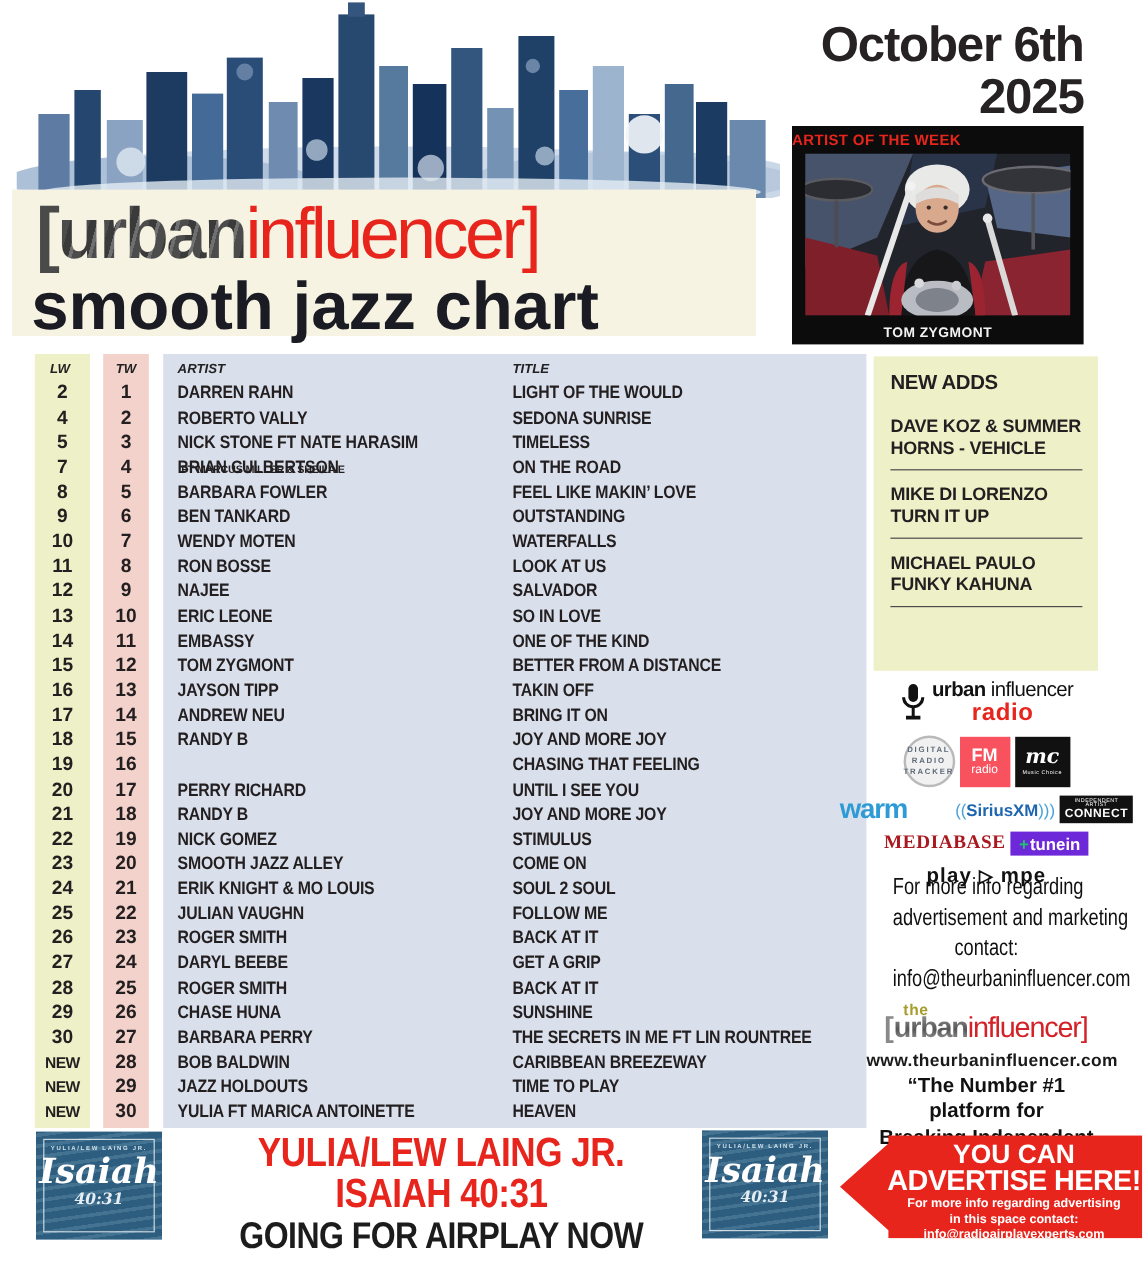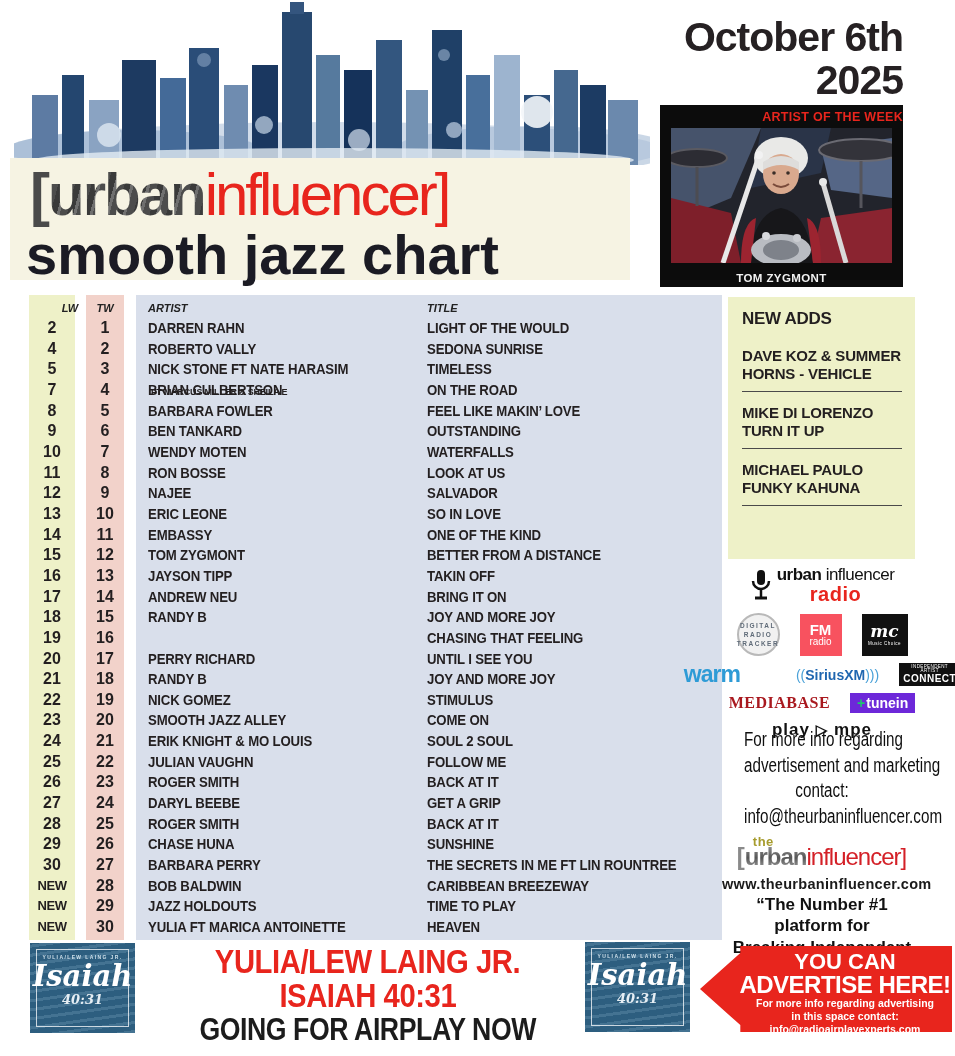--- a/index.html
+++ b/index.html
@@ -19,30 +19,30 @@
   .logo-line{left:30px;top:160px;font-size:60px;letter-spacing:-2px;white-space:nowrap;}
   .logo-line .brk-l{color:#4a4a4a;font-weight:700;}
   .logo-line .urban{color:#474747;font-weight:800;background:repeating-linear-gradient(105deg,#3a3a3a 0 6px,#6f6f6f 6px 9px,#4c4c4c 9px 16px);-webkit-background-clip:text;background-clip:text;-webkit-text-fill-color:transparent;}
   .logo-line .infl{color:var(--accent-red);font-weight:300;letter-spacing:-3px;}
   .logo-line .brk-r{color:var(--accent-red);font-weight:300;}
   .page-title{left:26px;top:222px;font-size:56px;font-weight:800;color:#1b1b24;letter-spacing:0px;}
   .date-block{right:52px;top:16px;text-align:right;font-size:41px;font-weight:800;line-height:1.04;letter-spacing:-1px;color:#262123;}
 
   
   .aotw{left:660px;top:105px;width:243px;height:182px;background:#0c0c0c;}
-  .aotw-label{position:absolute;top:5px;left:0;width:100%;text-align:right;color:var(--accent-red);font-size:12.5px;font-weight:800;letter-spacing:0.3px;}
+  .aotw-label{position:absolute;top:5px;left:0;width:100%;text-align:left;color:var(--accent-red);font-size:12.5px;font-weight:800;letter-spacing:0.3px;}
   .aotw-photo{position:absolute;left:11px;top:23px;}
   .aotw-name{position:absolute;bottom:3px;left:0;width:100%;text-align:center;color:#f2f2f2;font-size:11.5px;font-weight:800;letter-spacing:0.4px;}
 
   
   .strip-lw{left:29px;top:295px;width:46px;height:645px;background:var(--lw-bg);}
   .strip-tw{left:86px;top:295px;width:38px;height:645px;background:var(--tw-bg);}
   .table-bg{left:136px;top:295px;width:586px;height:645px;background:var(--table-bg);}
   .hdr{font-size:11px;font-style:italic;font-weight:800;color:#222;top:302px;}
-  .hdr-lw{left:47px;width:46px;text-align:center;font-style:italic;}
+  .hdr-lw{left:27px;width:46px;text-align:center;font-style:italic;}
   .hdr-tw{left:86px;width:38px;text-align:center;}
   .hdr-artist{left:148px;}
   .hdr-title{left:427px;}
   .rows{left:29px;top:318px;width:700px;}
   .chart-row{position:relative;height:20.66px;}
   .chart-row span{position:absolute;top:0;line-height:20.66px;}
   .c-lw{left:0;width:46px;text-align:center;font-size:16px;font-weight:800;}
   .c-lw.new{font-size:13px;letter-spacing:-0.5px;}
   .c-tw{left:57px;width:38px;text-align:center;font-size:16px;font-weight:800;}
   .c-artist{left:119px;width:280px;font-size:15px;font-weight:800;letter-spacing:-0.2px;}
@@ -56,21 +56,21 @@
   .na-div{border-bottom:1.5px solid #4a4a4a;width:160px;margin:9px 0 12px 0;}
 
   
   .right-col{left:722px;width:200px;text-align:center;}
   .radio-promo{top:565px;}
   .brand{display:flex;align-items:center;justify-content:center;gap:5px;}
   .brand-txt .l1{font-size:17px;letter-spacing:-0.5px;color:#111;}
   .brand-txt .l1 .b{font-weight:800;}
   .brand-txt .l2{font-size:20px;font-weight:800;color:var(--accent-red);letter-spacing:0.5px;margin-top:-2px;}
   .logo-grid{margin-top:7px;display:flex;flex-direction:column;gap:5px;align-items:center;}
-  .lrow{display:flex;align-items:center;justify-content:flex-end;gap:20px;}
+  .lrow{display:flex;align-items:center;justify-content:flex-end;gap:4px;}
   .drt{width:43px;height:43px;border-radius:50%;background:#f1f1f1;border:2px solid #b9b9b9;color:#5f6b78;font-size:6.5px;font-weight:700;letter-spacing:1.5px;display:flex;flex-direction:column;align-items:center;justify-content:center;line-height:1.4;}
   .fm{width:42px;height:42px;background:#f8525f;color:#fff;display:flex;flex-direction:column;align-items:center;justify-content:center;line-height:1;}
   .fm .big{font-size:15px;font-weight:800;}
   .fm .small{font-size:10px;}
   .mc{width:46px;height:42px;background:#111;color:#fff;display:flex;flex-direction:column;align-items:center;justify-content:center;line-height:1;}
   .mc .script{font-family:"DejaVu Serif",serif;font-style:italic;font-weight:700;font-size:17px;}
   .mc .sub{font-size:4.5px;letter-spacing:0.5px;margin-top:2px;}
   .warm{color:#2e9bd6;font-size:23px;font-weight:800;letter-spacing:-1px;text-transform:lowercase;}
   .sxm{color:#1f66b0;font-size:14px;font-weight:800;margin-left:36px;}
   .sxm .arc{color:#4aa1d8;font-weight:400;}

